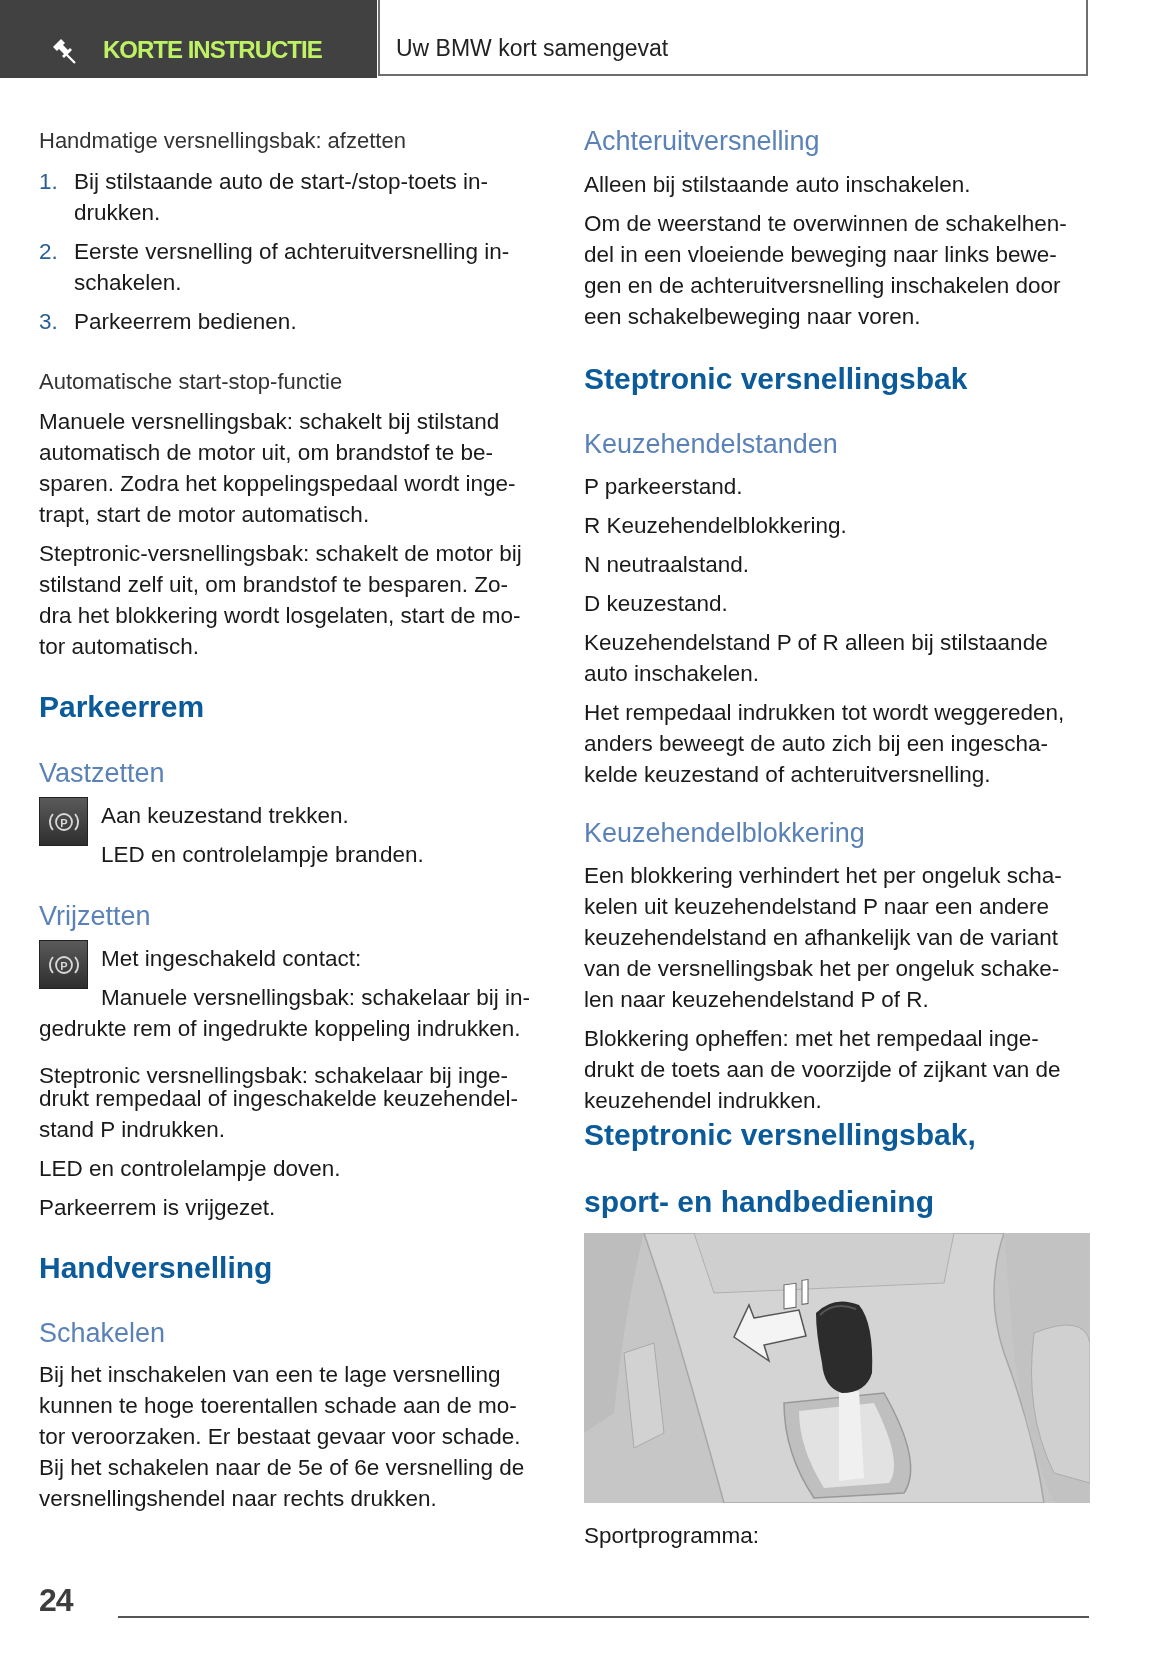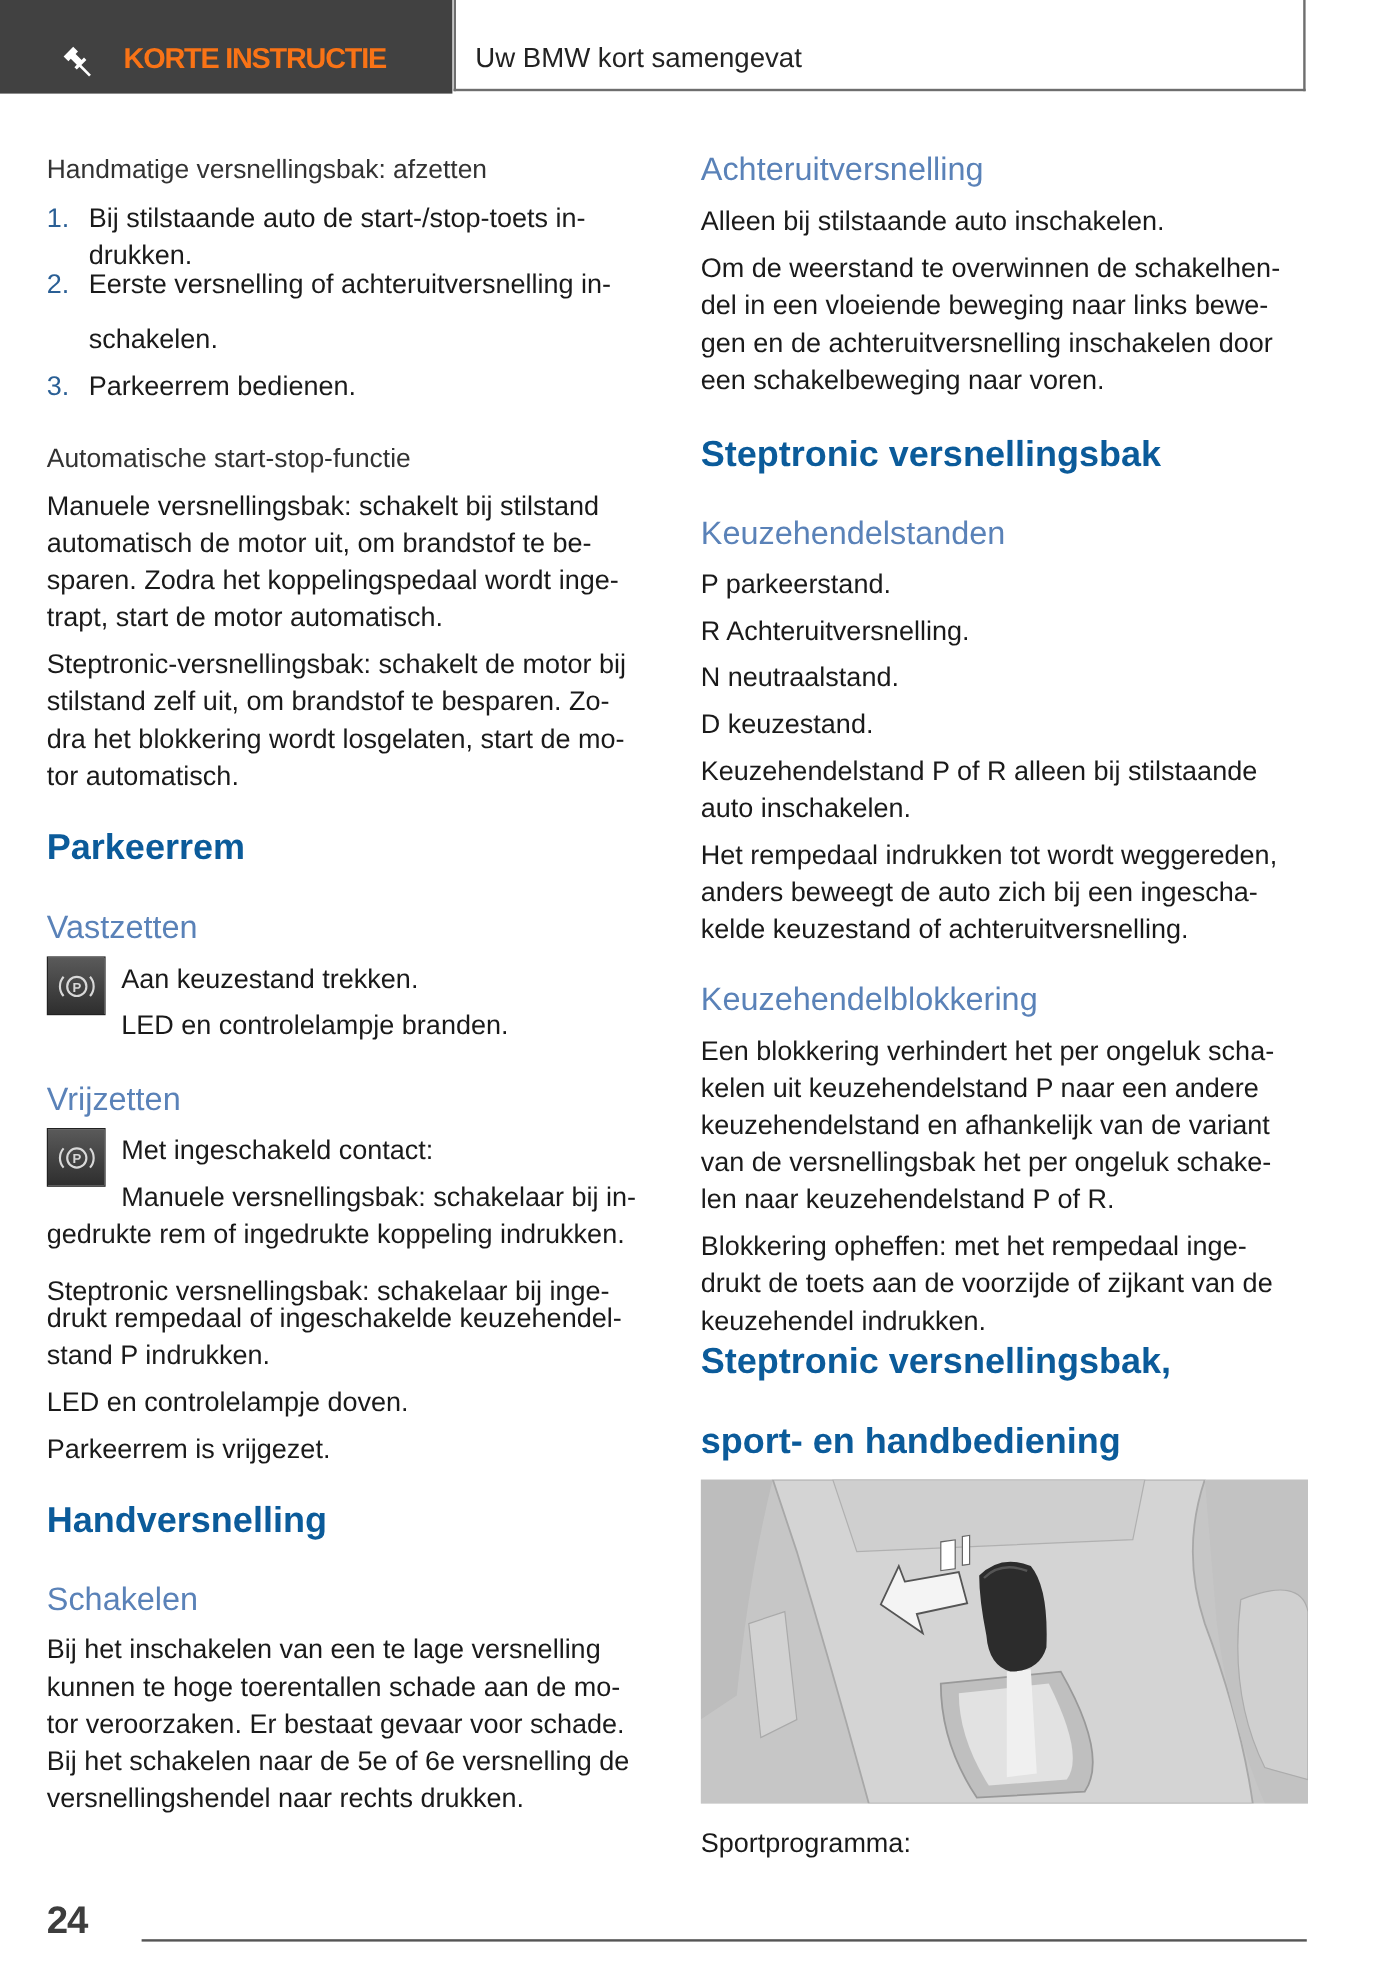--- a/index.html
+++ b/index.html
@@ -2,21 +2,21 @@
 <html><head>
 <meta charset="utf-8">
 <style>
   html, body { margin: 0; padding: 0; background: #ffffff; }
   body { width: 1165px; height: 1653px; position: relative; overflow: hidden;
          font-family: "Liberation Sans", "DejaVu Sans", sans-serif; color: #1a1a1a; }
 
   .hdr-dark { position: absolute; left: 0; top: 0; width: 377px; height: 78px; background: #414141;
               display: flex; align-items: center; }
   .hdr-dark .pin { position: absolute; left: 50px; top: 36px; width: 30px; height: 30px; }
-  .hdr-dark .title { position: absolute; left: 103px; top: 36px; color: #f97316; font-weight: bold;
+  .hdr-dark .title { position: absolute; left: 103px; top: 36px; color: #bef264; font-weight: bold;
                      font-size: 24px; letter-spacing: -1px; }
   .hdr-box { position: absolute; left: 378px; top: -2px; width: 710px; height: 78px;
              border: 2px solid #6e6e6e; border-top: none; box-sizing: border-box; }
   .hdr-box .sub { position: absolute; left: 16px; top: 37px; font-size: 23px; color: #222; }
 
   .col { position: absolute; top: 0; }
   .col-left { left: 39px; width: 510px; }
   .col-right { left: 584px; width: 505px; }
 
   .p { position: absolute; font-size: 22.5px; line-height: 31px; color: #1a1a1a; margin: 0; white-space: nowrap; }
@@ -51,21 +51,21 @@
 <div class="hdr-box">
   <span class="sub">Uw BMW kort samengevat</span>
 </div>
 
 <div class="col col-left">
   <div class="h-bold" style="top:128px">Handmatige versnellingsbak: afzetten</div>
 
   <div>
     <div class="p" style="top:166px"><span class="num">1.</span><span>Bij stilstaande auto de start-/stop-toets in-</span></div>
     <div class="p ind" style="top:197px">drukken.</div>
-    <div class="p" style="top:221px"><span class="num">2.</span><span>Eerste versnelling of achteruitversnelling in-</span></div>
+    <div class="p" style="top:236px"><span class="num">2.</span><span>Eerste versnelling of achteruitversnelling in-</span></div>
     <div class="p ind" style="top:267px">schakelen.</div>
     <div class="p" style="top:306px"><span class="num">3.</span><span>Parkeerrem bedienen.</span></div>
   </div>
 
   <div class="h-bold" style="top:369px">Automatische start-stop-functie</div>
   <div class="p" style="top:406px">Manuele versnellingsbak: schakelt bij stilstand</div>
   <div class="p" style="top:437px">automatisch de motor uit, om brandstof te be-</div>
   <div class="p" style="top:468px">sparen. Zodra het koppelingspedaal wordt inge-</div>
   <div class="p" style="top:499px">trapt, start de motor automatisch.</div>
   <div class="p" style="top:538px">Steptronic-versnellingsbak: schakelt de motor bij</div>
@@ -122,21 +122,21 @@
   <div class="h2" style="top:126px">Achteruitversnelling</div>
   <div class="p" style="top:169px">Alleen bij stilstaande auto inschakelen.</div>
   <div class="p" style="top:208px">Om de weerstand te overwinnen de schakelhen-</div>
   <div class="p" style="top:239px">del in een vloeiende beweging naar links bewe-</div>
   <div class="p" style="top:270px">gen en de achteruitversnelling inschakelen door</div>
   <div class="p" style="top:301px">een schakelbeweging naar voren.</div>
 
   <div class="h1" style="top:360px">Steptronic versnellingsbak</div>
   <div class="h2" style="top:429px">Keuzehendelstanden</div>
   <div class="p" style="top:471px">P parkeerstand.</div>
-  <div class="p" style="top:510px">R Achteruitversnelling.</div>
+  <div class="p" style="top:510px">R Keuzehendelblokkering.</div>
   <div class="p" style="top:549px">N neutraalstand.</div>
   <div class="p" style="top:588px">D keuzestand.</div>
   <div class="p" style="top:627px">Keuzehendelstand P of R alleen bij stilstaande</div>
   <div class="p" style="top:658px">auto inschakelen.</div>
   <div class="p" style="top:697px">Het rempedaal indrukken tot wordt weggereden,</div>
   <div class="p" style="top:728px">anders beweegt de auto zich bij een ingescha-</div>
   <div class="p" style="top:759px">kelde keuzestand of achteruitversnelling.</div>
 
   <div class="h2" style="top:818px">Keuzehendelblokkering</div>
   <div class="p" style="top:860px">Een blokkering verhindert het per ongeluk scha-</div>

